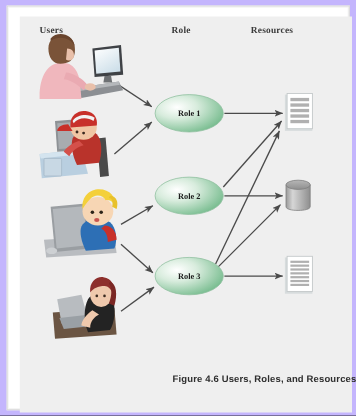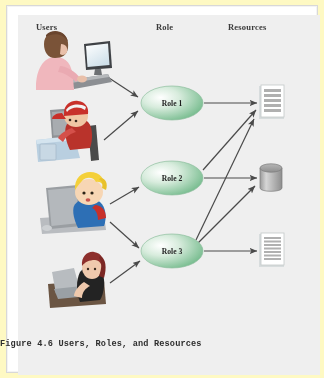--- a/index.html
+++ b/index.html
@@ -10,21 +10,21 @@
   body {
     width: 324px;
     height: 378px;
     overflow: hidden;
     font-family: "Liberation Serif", serif;
   }
   #page {
     position: relative;
     width: 324px;
     height: 378px;
-    background: #fef9c3;
+    background: #c4b5fd;
     box-sizing: border-box;
   }
   
   #sheet {
     position: absolute;
     left: 6px;
     top: 5px;
     width: 312px;
     height: 368px;
     background: #ffffff;
@@ -53,22 +53,22 @@
   }
   #hdr-users   { left: 36px;  top: 22px; }
   #hdr-roles   { left: 156px; top: 22px; }
   #hdr-res     { left: 228px; top: 22px; }
 
   .caption {
     position: absolute;
     left: 0;
     right: 0;
     top: 339px;
-    text-align: left;
-    font-family: Liberation Mono, monospace;
+    text-align: right;
+    font-family: Liberation Sans, sans-serif;
     font-weight: bold;
     font-size: 8.6px;
     color: #2e2e2e;
     letter-spacing: 0.15px;
   }
 
   
   #canvas {
     position: absolute;
     left: 0;

